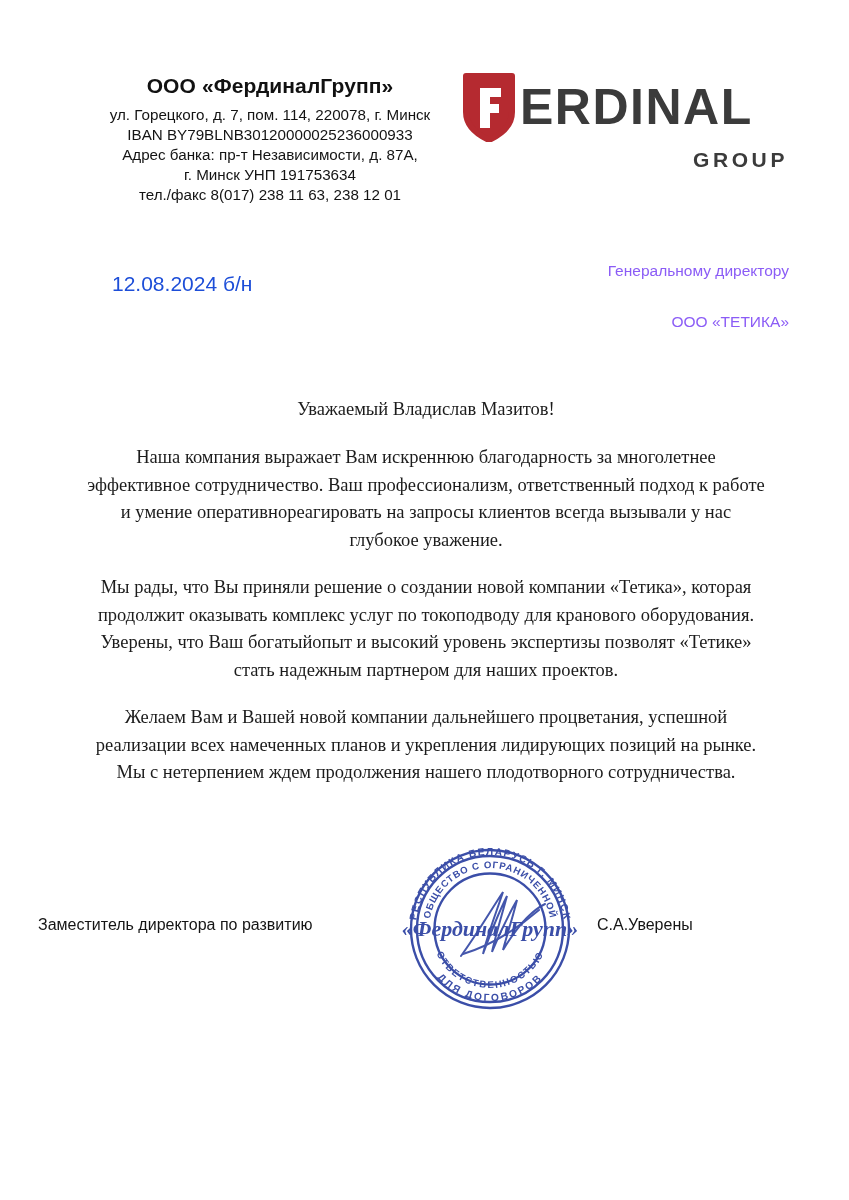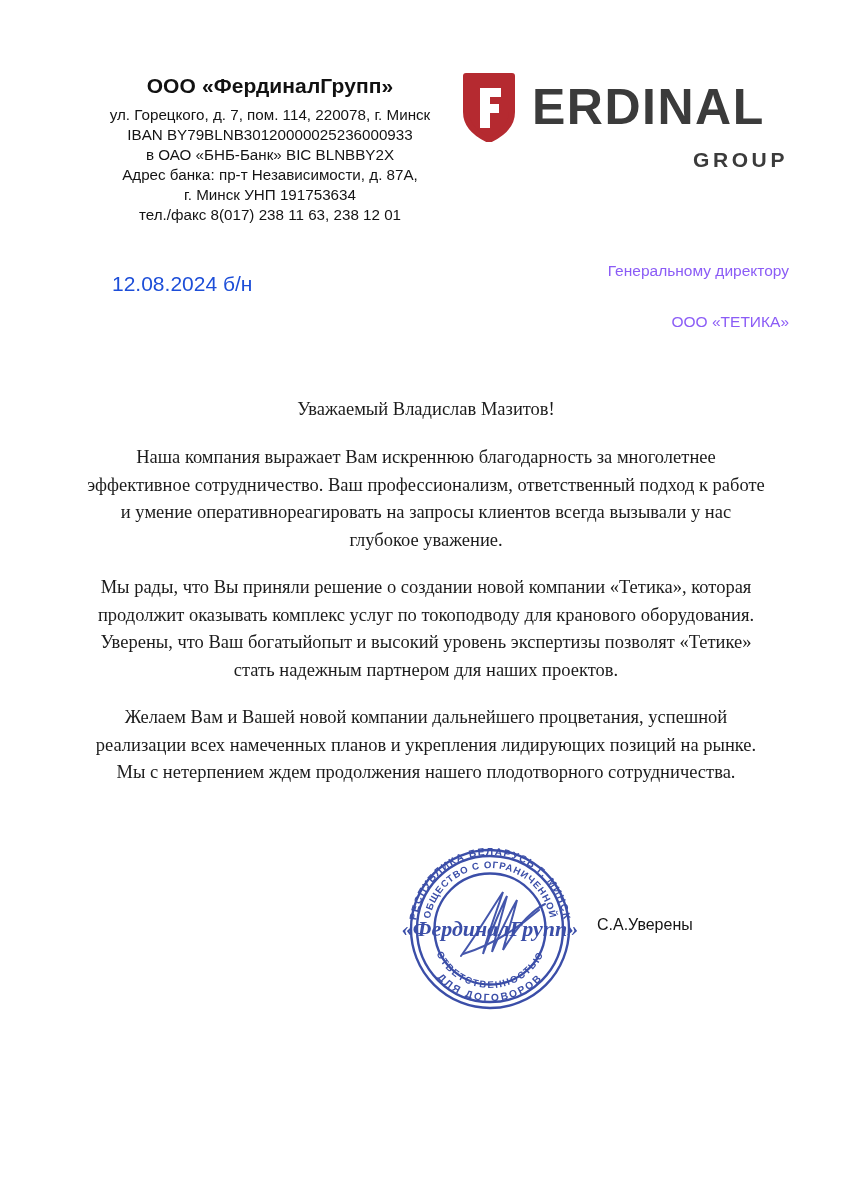--- a/index.html
+++ b/index.html
@@ -52,21 +52,20 @@
   .logo-block {
     position: absolute;
     top: 70px;
     left: 462px;
     width: 330px;
   }
   .logo-row {
     display: flex;
     align-items: center;
     height: 74px;
-    gap: 12px;
   }
   .shield {
     width: 54px;
     height: 70px;
     position: relative;
     flex: 0 0 auto;
   }
   .shield svg { display: block; }
   .logo-word {
     font-family: "Liberation Sans", sans-serif;
@@ -173,21 +172,20 @@
 </style>
 </head>
 <body>
 
 <div class="page">
 
   <div class="letterhead">
     <div class="company-name">ООО «ФердиналГрупп»</div>
     <div class="req-line">ул. Горецкого, д. 7, пом. 114,  220078, г. Минск</div>
     <div class="req-line">IBAN  BY79BLNB30120000025236000933</div>
-    <div class="req-line">в ОАО «БНБ-Банк» BIC BLNBBY2X</div>
     <div class="req-line">Адрес банка: пр-т Независимости, д. 87А,</div>
     <div class="req-line">г. Минск УНП 191753634</div>
     <div class="req-line">тел./факс 8(017) 238 11 63, 238 12 01</div>
   </div>
 
   <div class="logo-block">
     <div class="logo-row">
       <span class="shield">
         <svg width="54" height="70" viewBox="0 0 54 70" xmlns="http://www.w3.org/2000/svg" aria-hidden="true">
           <path d="M4 4 H50 V40 C50 53 40 62 27 68 C14 62 4 53 4 40 Z" fill="#b52a30" stroke="#b52a30" stroke-width="6" stroke-linejoin="round"></path>
@@ -245,16 +243,17 @@
       <text x="91" y="98" text-anchor="middle" font-family="'Liberation Serif', serif" font-style="italic" font-weight="bold" font-size="22" fill="#3b4ea8">«ФердиналГрупп»</text>
 
       <g fill="none" stroke="#3b4ea8" stroke-width="2" stroke-linecap="round" opacity="0.95">
         <path d="M62 118 C78 96, 92 72, 104 54 C96 78, 88 98, 84 116 C92 94, 100 74, 108 58 C102 80, 96 100, 93 114 C101 94, 110 76, 118 62 C113 82, 107 100, 104 112 C116 92, 130 74, 146 66"></path>
         <path d="M64 116 C84 110, 112 96, 140 72"></path>
       </g>
     </svg>
   </div>
 
   <div class="sign-row">
+    <div class="sign-title">Заместитель директора по развитию</div>
     <div class="sign-name">С.А.Уверены</div>
   </div>
 
 </div>
 
 </body></html>

